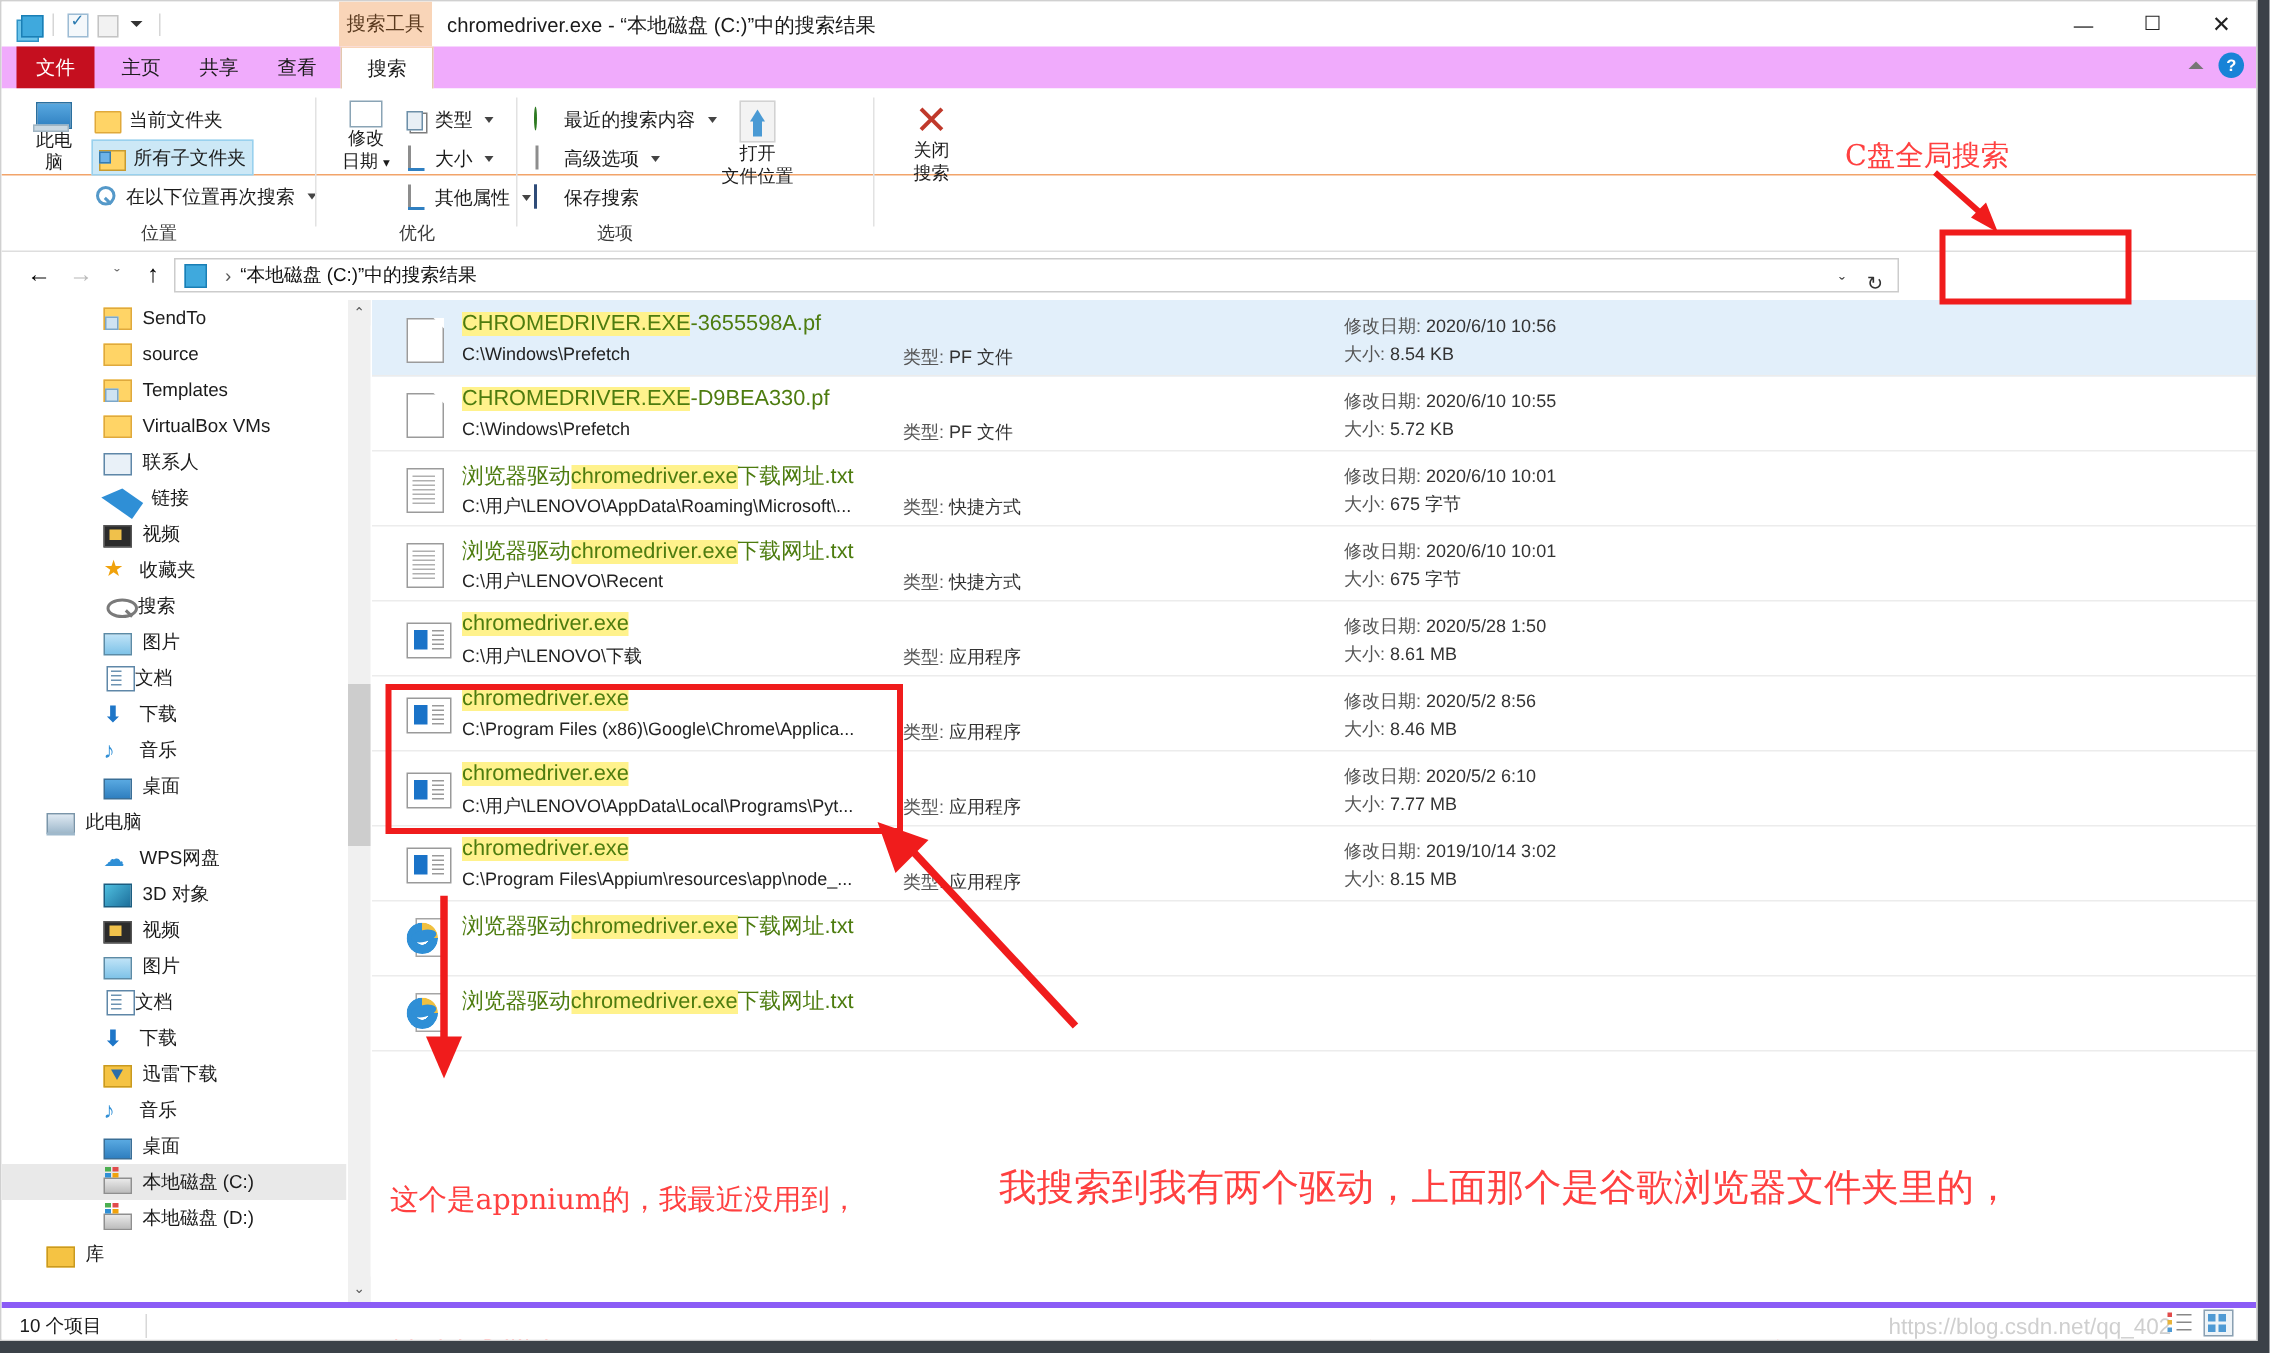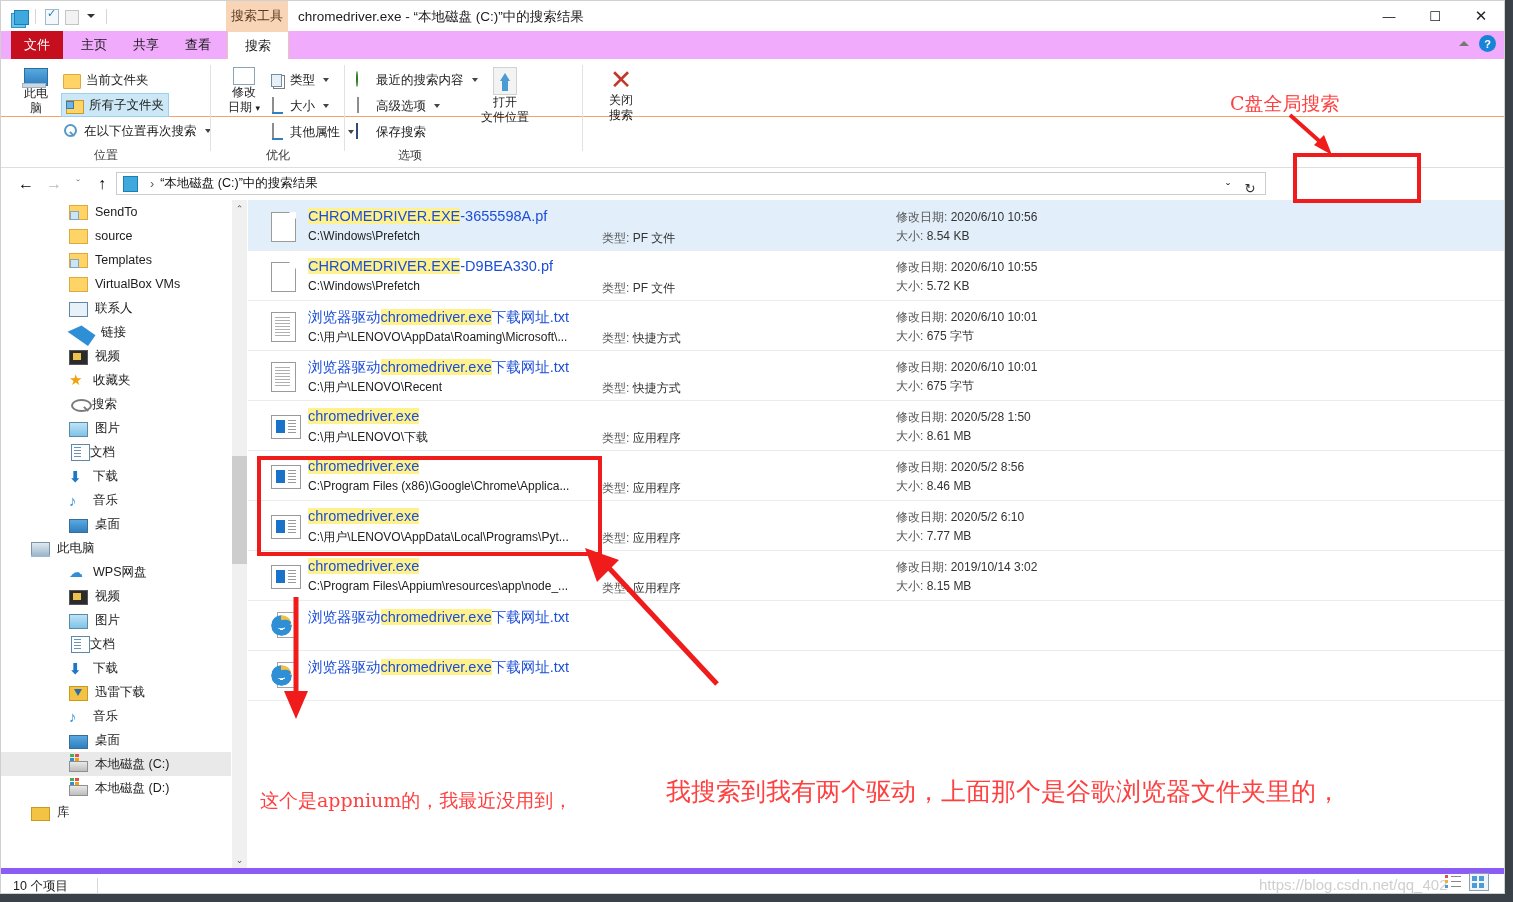--- a/index.html
+++ b/index.html
@@ -146,21 +146,21 @@
 
   .sb-scroll{position:absolute;left:231px;top:199px;width:15px;height:668px;background:#f0f0f0;}
   .sb-thumb{position:absolute;left:231px;top:455px;width:15px;height:108px;background:#cdcdcd;}
   .sb-arr{position:absolute;left:231px;width:15px;height:17px;display:flex;align-items:center;justify-content:center;font-size:9px;color:#5a5a5a;background:#f0f0f0;}
 
   
   .filelist{position:absolute;left:247px;top:199px;width:1256px;height:668px;background:#fff;overflow:hidden;}
   .frow{position:absolute;left:0;width:1256px;height:50px;border-bottom:1px solid #ececec;}
   .frow.sel{background:#e2effa;}
   .ficon{position:absolute;left:23px;top:12px;width:28px;height:28px;}
-  .fname{position:absolute;left:60px;top:8px;font-size:14.5px;color:#1d4ed8;white-space:nowrap;}
+  .fname{position:absolute;left:60px;top:8px;font-size:14.5px;color:#4d7c0f;white-space:nowrap;}
   .fpath{position:absolute;left:60px;top:29px;font-size:12px;color:#222;white-space:nowrap;}
   .ftype{position:absolute;left:354px;top:30px;font-size:12px;color:#333;white-space:nowrap;}
   .ftype .k{color:#555;}
   .fdate{position:absolute;left:648px;top:9px;font-size:12px;color:#333;white-space:nowrap;}
   .fsize{position:absolute;left:648px;top:28px;font-size:12px;color:#333;white-space:nowrap;}
   .fdate .k,.fsize .k{color:#555;}
   .hl{background:#fff28c;}
 
   .pfdoc{width:23px;height:28px;background:#fff;border:1px solid #9b9b9b;position:relative;}
   .pfdoc:after{content:"";position:absolute;right:-1px;top:-1px;border-left:7px solid transparent;border-top:7px solid #fff;}
@@ -177,21 +177,21 @@
     background:conic-gradient(#f0c040 0 25%,#2f8fd6 25% 100%);
     -webkit-mask:radial-gradient(circle,transparent 28%,#000 30%);
     mask:radial-gradient(circle,transparent 28%,#000 30%);}
   .ieic .e2{position:absolute;left:3px;top:8px;width:17px;height:8px;border-radius:50%/50%;background:#2f8fd6;transform:rotate(-12deg);}
 
   
   .anno{position:absolute;color:#ff4040;font-family:"DejaVu Serif","Liberation Serif",serif;white-space:pre;}
   .redbox{position:absolute;border:4px solid #f01c1c;box-sizing:border-box;}
 
   
-  .statusbar{position:absolute;left:0;top:867px;width:1503px;height:25px;background:#fff;border-top:6px solid #8b5cf6;}
+  .statusbar{position:absolute;left:0;top:867px;width:1503px;height:25px;background:#fff;border-top:4px solid #8b5cf6;}
   .status-txt{position:absolute;left:12px;top:4px;font-size:12.5px;color:#1b1b1b;}
   .status-sep{position:absolute;left:96px;top:4px;width:1px;height:16px;background:#d8d8d8;}
   .wmark{position:absolute;left:1258px;top:875px;font-size:15px;color:#cfcfcf;font-family:"Liberation Sans",sans-serif;}
   .vbtn{position:absolute;top:872px;width:20px;height:18px;}
   .vbtn.v1{left:1443px;}
   .vbtn.v2{left:1468px;background:#fff;}
   .vb-dots{width:100%;height:100%;position:relative;}
   .vb-dots:before{content:"";position:absolute;left:1px;top:2px;width:3px;height:3px;background:#e24b4b;
     box-shadow:0 5px 0 #e8b33a,0 10px 0 #4e9ad4;}
   .vb-dots:after{content:"";position:absolute;left:7px;top:3px;width:10px;height:1px;background:#888;
@@ -412,20 +412,24 @@
         </div>
         <div class="snode lv0">
           <span class="si pc"></span>
           <span>此电脑</span>
         </div>
         <div class="snode lv1">
           <span class="si cloud">☁</span>
           <span>WPS网盘</span>
         </div>
         <div class="snode lv1">
+          <span class="si d3"></span>
+          <span>3D 对象</span>
+        </div>
+        <div class="snode lv1">
           <span class="si video"></span>
           <span>视频</span>
         </div>
         <div class="snode lv1">
           <span class="si pic"></span>
           <span>图片</span>
         </div>
         <div class="snode lv1">
           <span class="si docs"></span>
           <span>文档</span>

